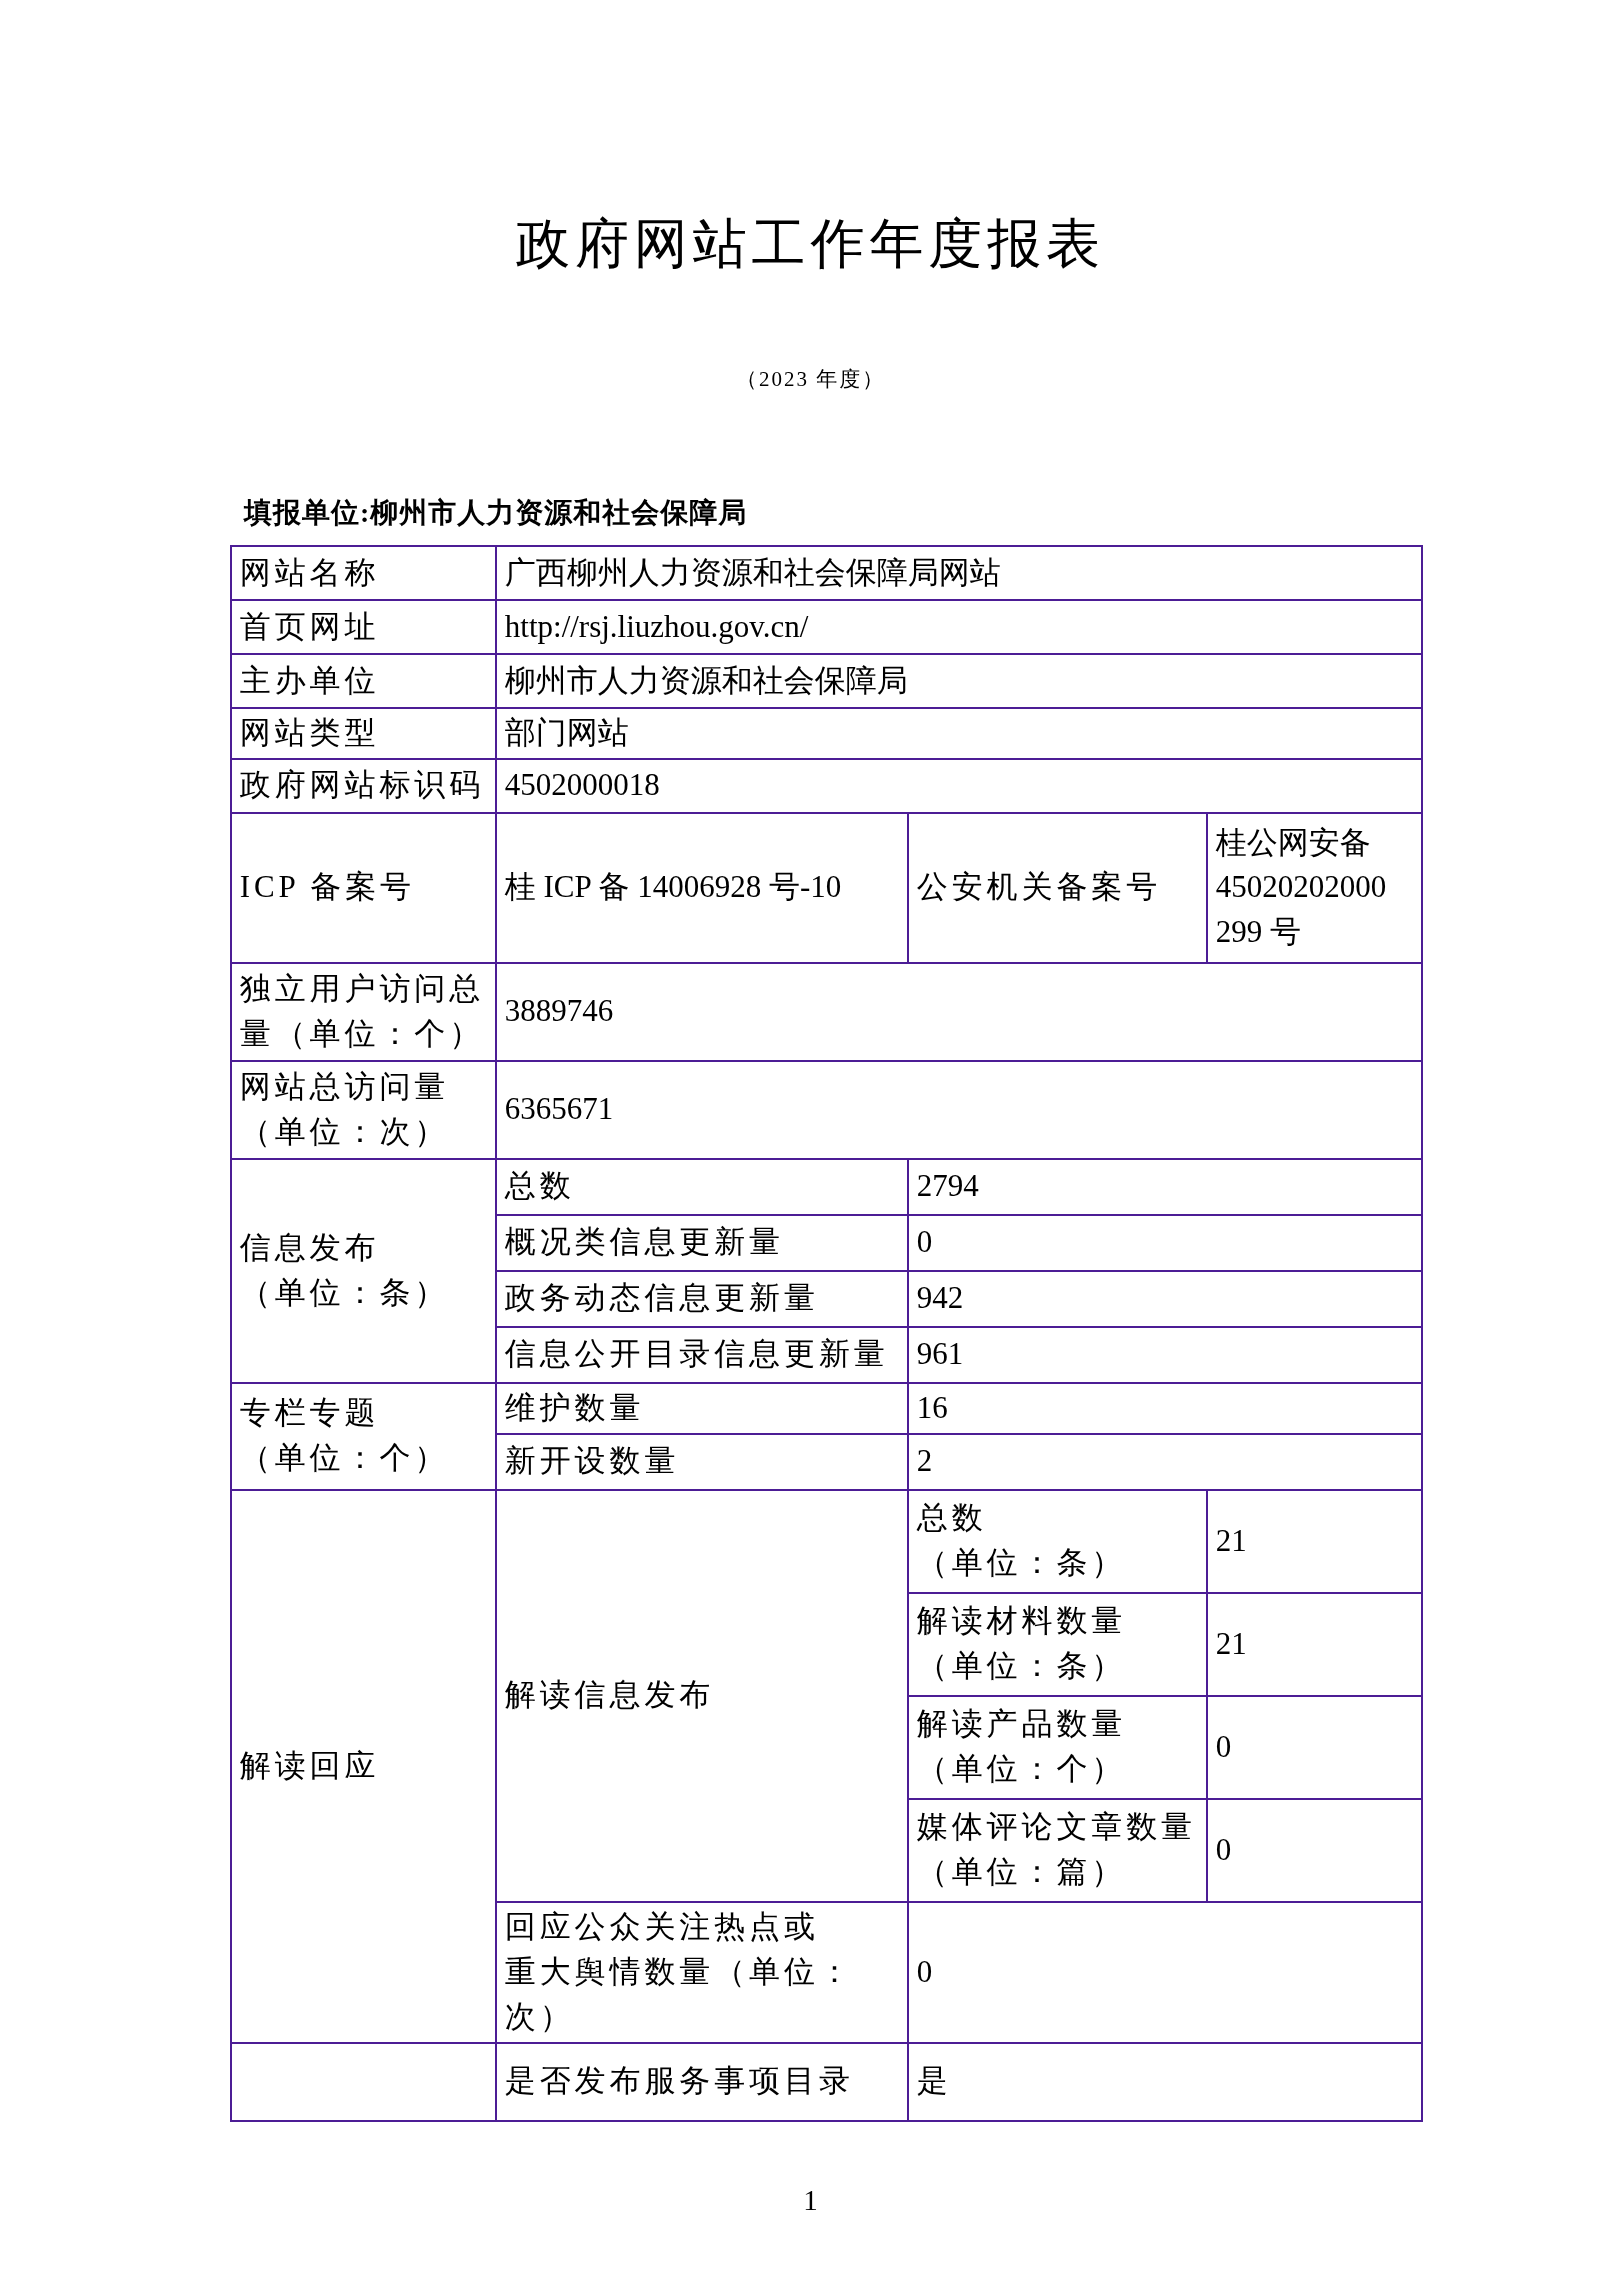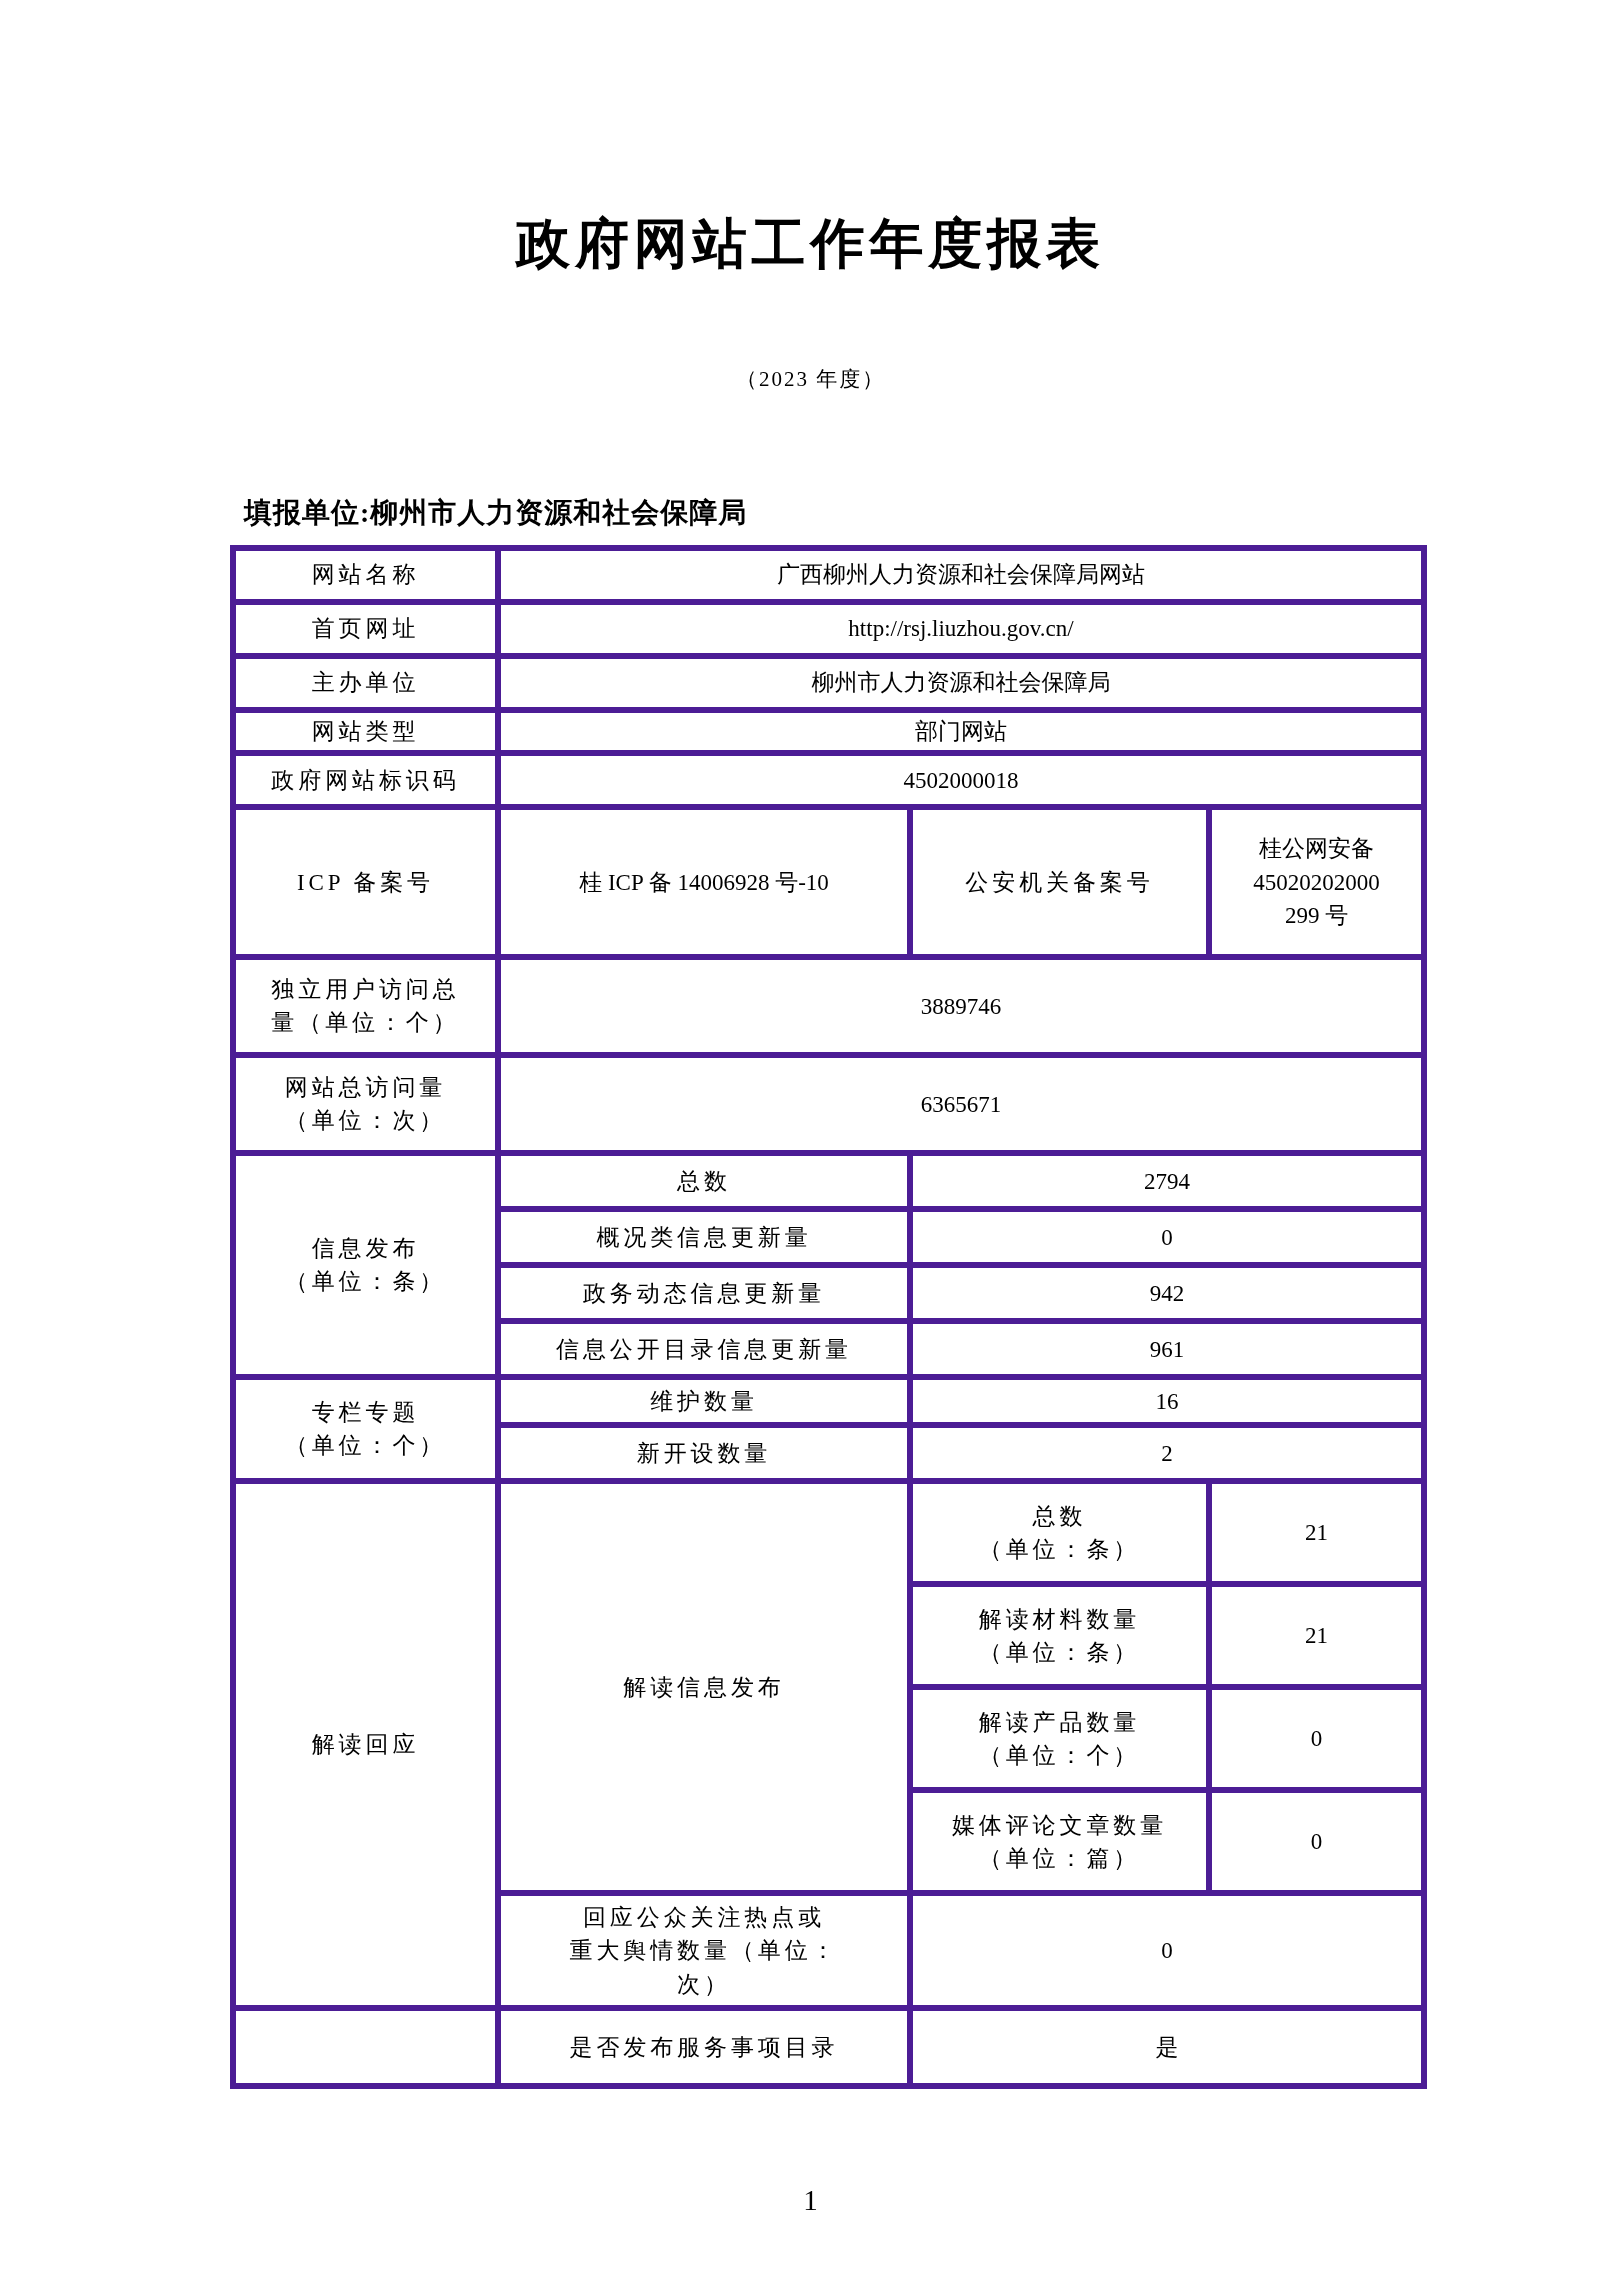--- a/index.html
+++ b/index.html
@@ -6,40 +6,40 @@
   body{
     width:1621px;height:2293px;
     background:#ffffff;color:#000;
     font-family:"Liberation Serif","DejaVu Serif",serif;
     position:relative;overflow:hidden;
   }
   .doc-title{
     position:absolute;top:208px;left:0;width:1621px;
     text-align:center;
     font-family:"Liberation Sans","DejaVu Sans",sans-serif;
-    font-weight:bold;font-size:54px;letter-spacing:4.9px;
+    font-weight:normal;font-size:54px;letter-spacing:4.9px;
   }
   .doc-subtitle{
     position:absolute;top:365px;left:0;width:1621px;
     text-align:center;font-size:21px;letter-spacing:2px;
   }
   .reporting-unit{
     position:absolute;top:494px;left:244px;
     font-size:28px;font-weight:bold;letter-spacing:1px;
   }
   table.report{
     position:absolute;top:545px;left:230px;
     width:1190px;table-layout:fixed;
     border-collapse:collapse;
     border:2.9px solid #000;
   }
   table.report td{
-    border:6px solid #4c1d95;
-    text-align:center;vertical-align:middle;
-    font-size:23px;line-height:1.45;
+    border:2px solid #4c1d95;
+    vertical-align:middle;
+    font-size:31px;line-height:1.45;
     padding:2px 7.8px;overflow:hidden;
   }
   td.lbl{letter-spacing:3.9px;}
   td.pre{white-space:pre-line;line-height:1.8;border-radius:22px;}
   td.num{letter-spacing:0;margin-top:24px;}
   .page-number{
     position:absolute;top:2184px;left:0;width:1621px;
     text-align:center;font-size:29px;
   }
 </style>

